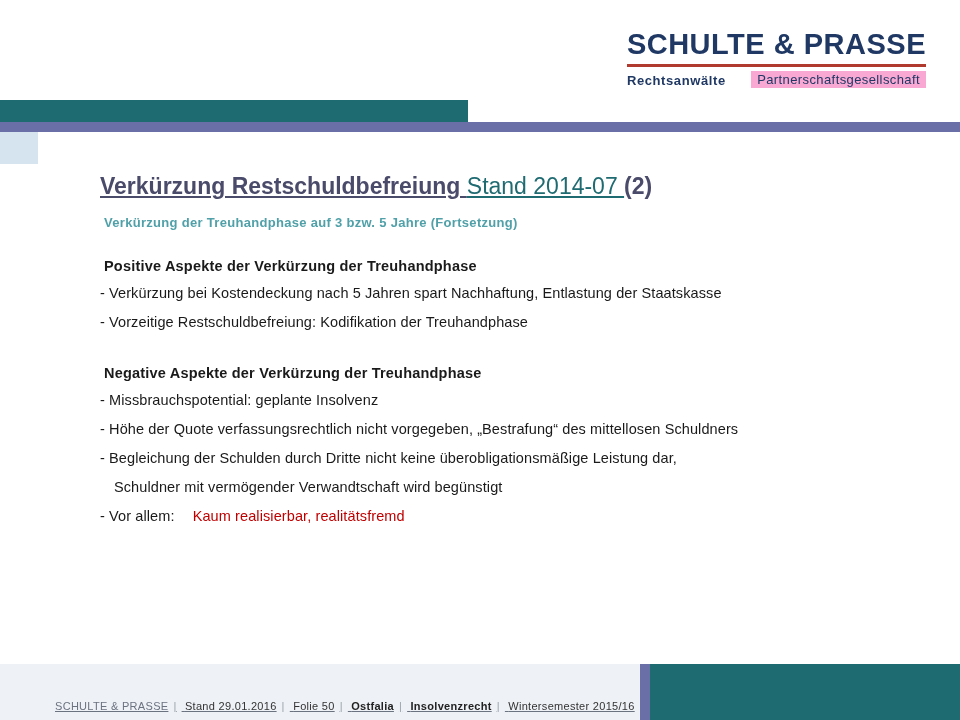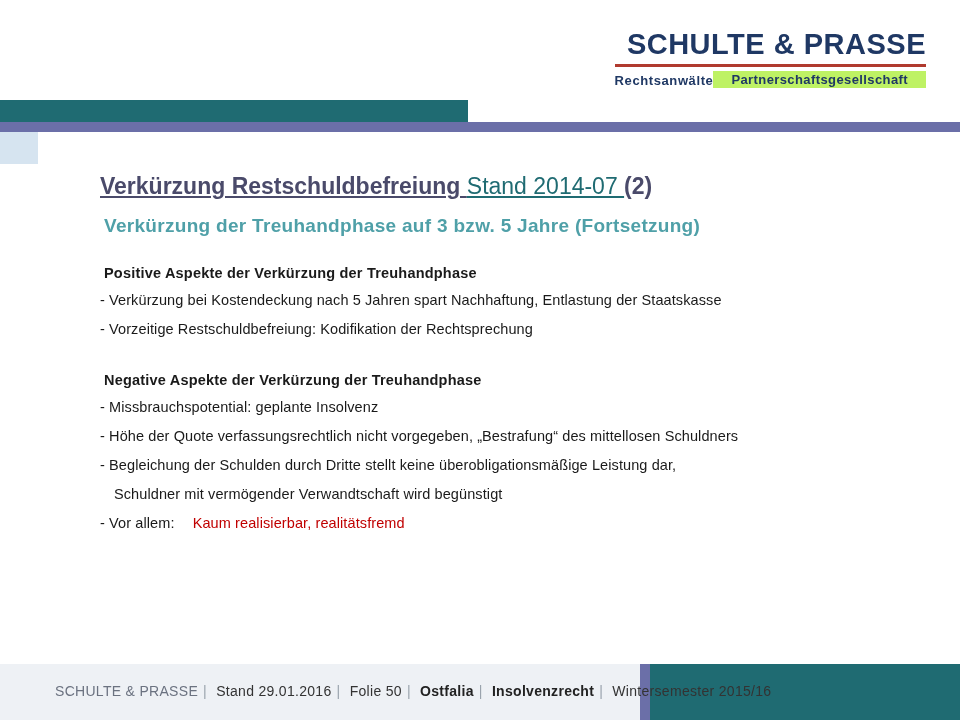--- a/index.html
+++ b/index.html
@@ -44,24 +44,24 @@
     text-align: right;
   }
   .logo-sub {
     font-size: 13px;
     font-weight: bold;
     color: #1f3864;
     letter-spacing: 0.6px;
   }
   .logo-sub2 {
     font-size: 13px;
-    font-weight: bold;
+    font-weight: normal;
     color: #1f3864;
-    background: #bef264;
-    padding: 1px 18px;
+    background: #f9a8d4;
+    padding: 1px 6px;
     letter-spacing: 0.4px;
   }
 
   
   .bar-teal {
     position: absolute;
     left: 0;
     top: 100px;
     width: 468px;
     height: 22px;
@@ -96,21 +96,21 @@
     color: #4a4a6a;
     margin: 12px 0 14px 0;
     line-height: 1.25;
     white-space: nowrap;
   }
   .slide-title .t1 { text-decoration: underline; }
   .slide-title .t2 { color: #1f6b72; text-decoration: underline; font-weight: normal;}
   .slide-title .t3 { color: #4a4a6a; }
 
   .subtitle {
-    font-size: 19px;
+    font-size: 13px;
     font-weight: bold;
     color: #4fa0a8;
     margin: 8px 0 28px 4px;
     letter-spacing: 0.3px;
   }
 
   .section-head {
     font-size: 14.5px;
     font-weight: bold;
     color: #1a1a1a;
@@ -148,25 +148,26 @@
     position: absolute;
     right: 310px;
     bottom: 0;
     width: 10px;
     height: 56px;
     background: #6b6fa8;
   }
   .footer-text {
     position: absolute;
     left: 55px;
-    bottom: 21px;
-    font-size: 14px;
+    bottom: 8px;
+    font-size: 11px;
     color: #6b7280;
     letter-spacing: 0.3px;
     white-space: nowrap;
+    text-decoration: underline;
   }
   .footer-text .sep { color: #9aa3ad; padding: 0 5px; }
   .footer-text .strong { color: #222; font-weight: bold; }
   .footer-text .semi { color: #333; }
 </style>
 </head>
 <body>
 
 <div class="logo-block">
   <div class="logo-main">SCHULTE &amp; PRASSE</div>
@@ -184,28 +185,28 @@
 <div class="content">
 
   <h1 class="slide-title">
     <span class="t1">Verkürzung Restschuldbefreiung </span><span class="t2">Stand 2014-07 </span><span class="t3">(2)</span>
   </h1>
 
   <div class="subtitle">Verkürzung der Treuhandphase auf 3 bzw. 5 Jahre (Fortsetzung)</div>
 
   <div class="section-head">Positive Aspekte der Verkürzung der Treuhandphase</div>
   <div class="bullet">- Verkürzung bei Kostendeckung nach 5 Jahren spart Nachhaftung, Entlastung der Staatskasse</div>
-  <div class="bullet">- Vorzeitige Restschuldbefreiung: Kodifikation der Rechtsprechung</div>
+  <div class="bullet">- Vorzeitige Restschuldbefreiung: Kodifikation der Treuhandphase</div>
 
   <div class="group-gap"></div>
 
   <div class="section-head">Negative Aspekte der Verkürzung der Treuhandphase</div>
   <div class="bullet">- Missbrauchspotential: geplante Insolvenz</div>
   <div class="bullet">- Höhe der Quote verfassungsrechtlich nicht vorgegeben, „Bestrafung“ des mittellosen Schuldners</div>
-  <div class="bullet">- Begleichung der Schulden durch Dritte stellt keine überobligationsmäßige Leistung dar,</div>
+  <div class="bullet">- Begleichung der Schulden durch Dritte nicht keine überobligationsmäßige Leistung dar,</div>
   <div class="bullet indent">Schuldner mit vermögender Verwandtschaft wird begünstigt</div>
   <div class="bullet"><span>- Vor allem: </span><span class="hl">Kaum realisierbar, realitätsfremd</span></div>
 
 </div>
 
 <div class="footer-bar"></div>
 <div class="footer-accent"></div>
 <div class="footer-accent2"></div>
 <div class="footer-text">
   <span>SCHULTE &amp; PRASSE</span><span class="sep">|</span>

